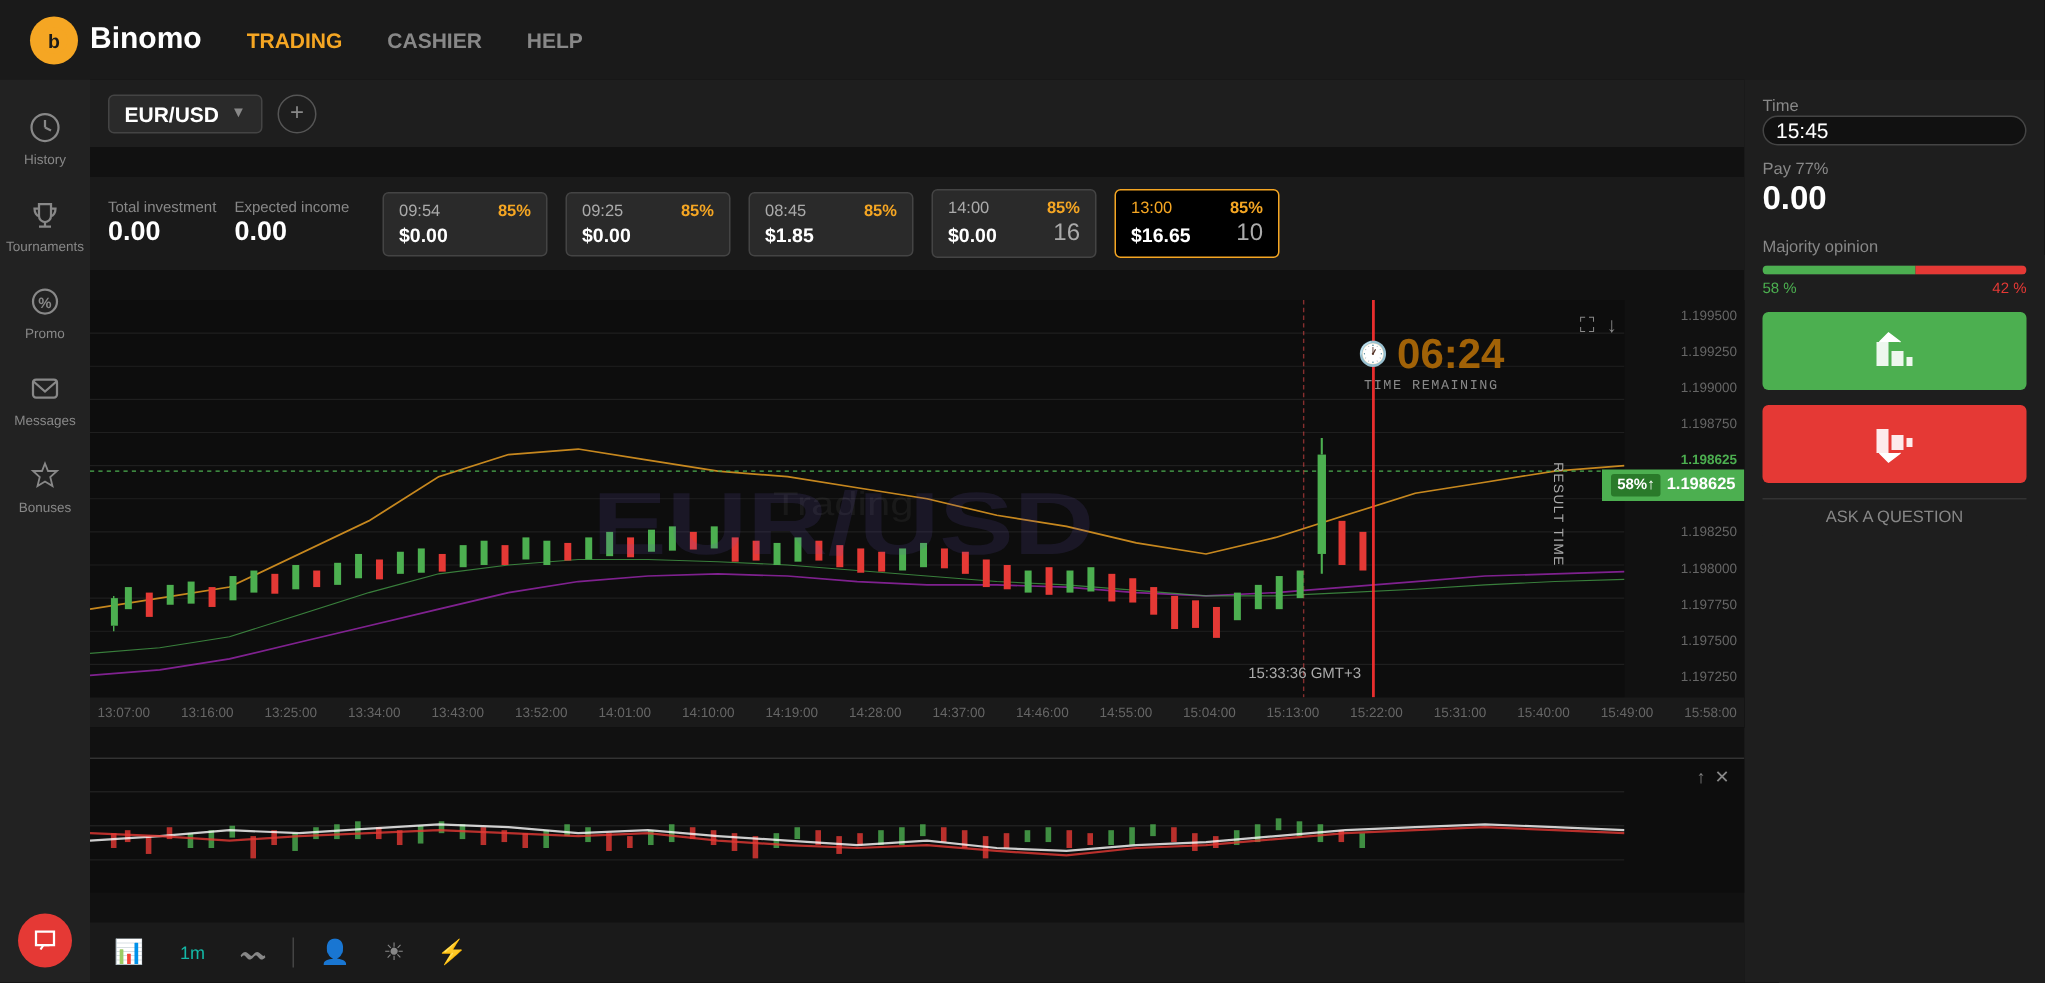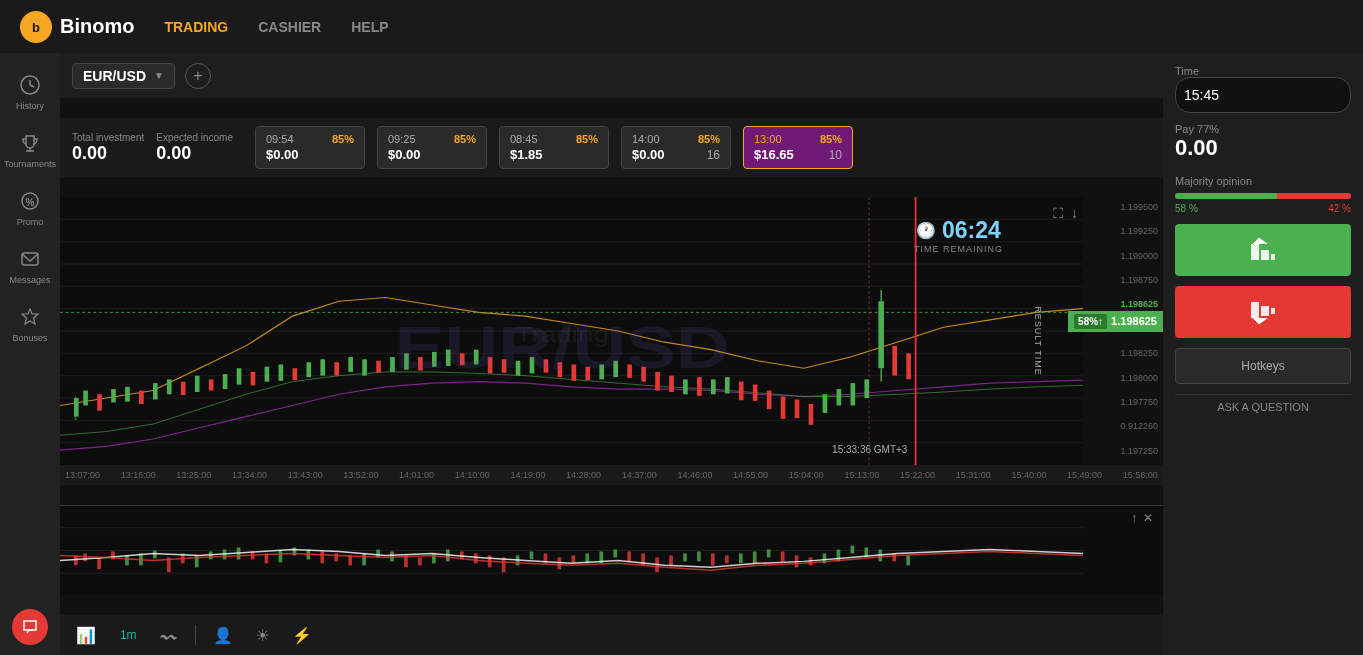--- a/index.html
+++ b/index.html
@@ -184,35 +184,35 @@
     }
     .time-card {
       background: #2a2a2a;
       border: 1px solid #444;
       border-radius: 4px;
       padding: 6px 10px;
       min-width: 110px;
       cursor: pointer;
     }
     .time-card.active {
-      background: #701a75;
+      background: #000000;
       border-color: #f5a623;
     }
     .time-card-top {
       display: flex;
       justify-content: space-between;
       align-items: flex-end;
       margin-bottom: 2px;
     }
     .tc-time { color: #aaa; font-size: 11px; }
     .tc-pct { color: #f5a623; font-size: 11px; font-weight: bold; }
     .tc-val { color: #fff; font-size: 13px; font-weight: bold; }
     .tc-num {
       color: #aaa;
-      font-size: 12px;
+      font-size: 16px;
       text-align: right;
     }
 
     
     .chart-area {
       flex: 1;
       position: relative;
       overflow: hidden;
       background: #0d0d0d;
     }
@@ -229,29 +229,30 @@
     .time-circle {
       display: flex;
       align-items: center;
       gap: 6px;
     }
     .clock-icon {
       color: #888;
       font-size: 16px;
     }
     .time-countdown {
-      color: #7dd3fc;
-      font-size: 23px;
+      color: #a16207;
+      font-size: 28px;
       font-weight: bold;
     }
     .time-label {
       color: #888;
       font-size: 9px;
       letter-spacing: 1px;
       text-align: center;
+      font-family: Liberation Mono, monospace;
     }
     .price-badge {
       position: absolute;
       right: 0;
       top: calc(43% - 10px);
       background: #4caf50;
       color: white;
       font-size: 11px;
       padding: 3px 6px;
       font-weight: bold;
@@ -391,21 +392,21 @@
       font-size: 14px;
       outline: none;
     }
     .time-input-wrapper {
       background: #111;
       border: 1px solid #444;
       border-radius: 15px;
       display: flex;
       align-items: center;
       padding: 0 8px;
-      height: 36px;
+      height: 20px;
     }
     .time-input {
       flex: 1;
       background: transparent;
       border: none;
       color: white;
       font-size: 14px;
       outline: none;
     }
     .pay-section {
@@ -692,21 +693,21 @@
       <div class="chart-yaxis">
         <span class="y-label">1.199500</span>
         <span class="y-label">1.199250</span>
         <span class="y-label">1.199000</span>
         <span class="y-label">1.198750</span>
         <span class="y-label" style="color:#4caf50;font-weight:bold">1.198625</span>
         <span class="y-label">1.198500</span>
         <span class="y-label">1.198250</span>
         <span class="y-label">1.198000</span>
         <span class="y-label">1.197750</span>
-        <span class="y-label">0.912260</span>
+        <span class="y-label">1.197500</span>
         <span class="y-label">1.197250</span>
         <span class="y-label">1.197000</span>
       </div>
 
       <div class="chart-svg-container">
         <svg width="100%" height="100%" viewBox="0 0 1100 360" preserveAspectRatio="none">
 
           <line x1="0" y1="30" x2="1100" y2="30" stroke="#1f1f1f" stroke-width="1"></line>
           <line x1="0" y1="60" x2="1100" y2="60" stroke="#1f1f1f" stroke-width="1"></line>
           <line x1="0" y1="90" x2="1100" y2="90" stroke="#1f1f1f" stroke-width="1"></line>
@@ -993,22 +994,19 @@
 
     <button class="btn-down">
       <svg width="28" height="28" viewBox="0 0 28 28" fill="none">
         <rect x="2" y="4" width="8" height="16" fill="white" opacity="0.9"></rect>
         <rect x="12" y="8" width="8" height="10" fill="white" opacity="0.9"></rect>
         <rect x="22" y="10" width="4" height="6" fill="white" opacity="0.9"></rect>
         <polyline points="4,20 10,26 18,20" fill="white" stroke="white" stroke-width="1"></polyline>
       </svg>
     </button>
 
-    <div class="hotkeys-btn">
-      <span>Hotkeys</span>
-    </div>
 
     <div class="ask-question">
       <span>ASK A QUESTION</span>
     </div>
   </div>
 
 </div>
 
 </body></html>

